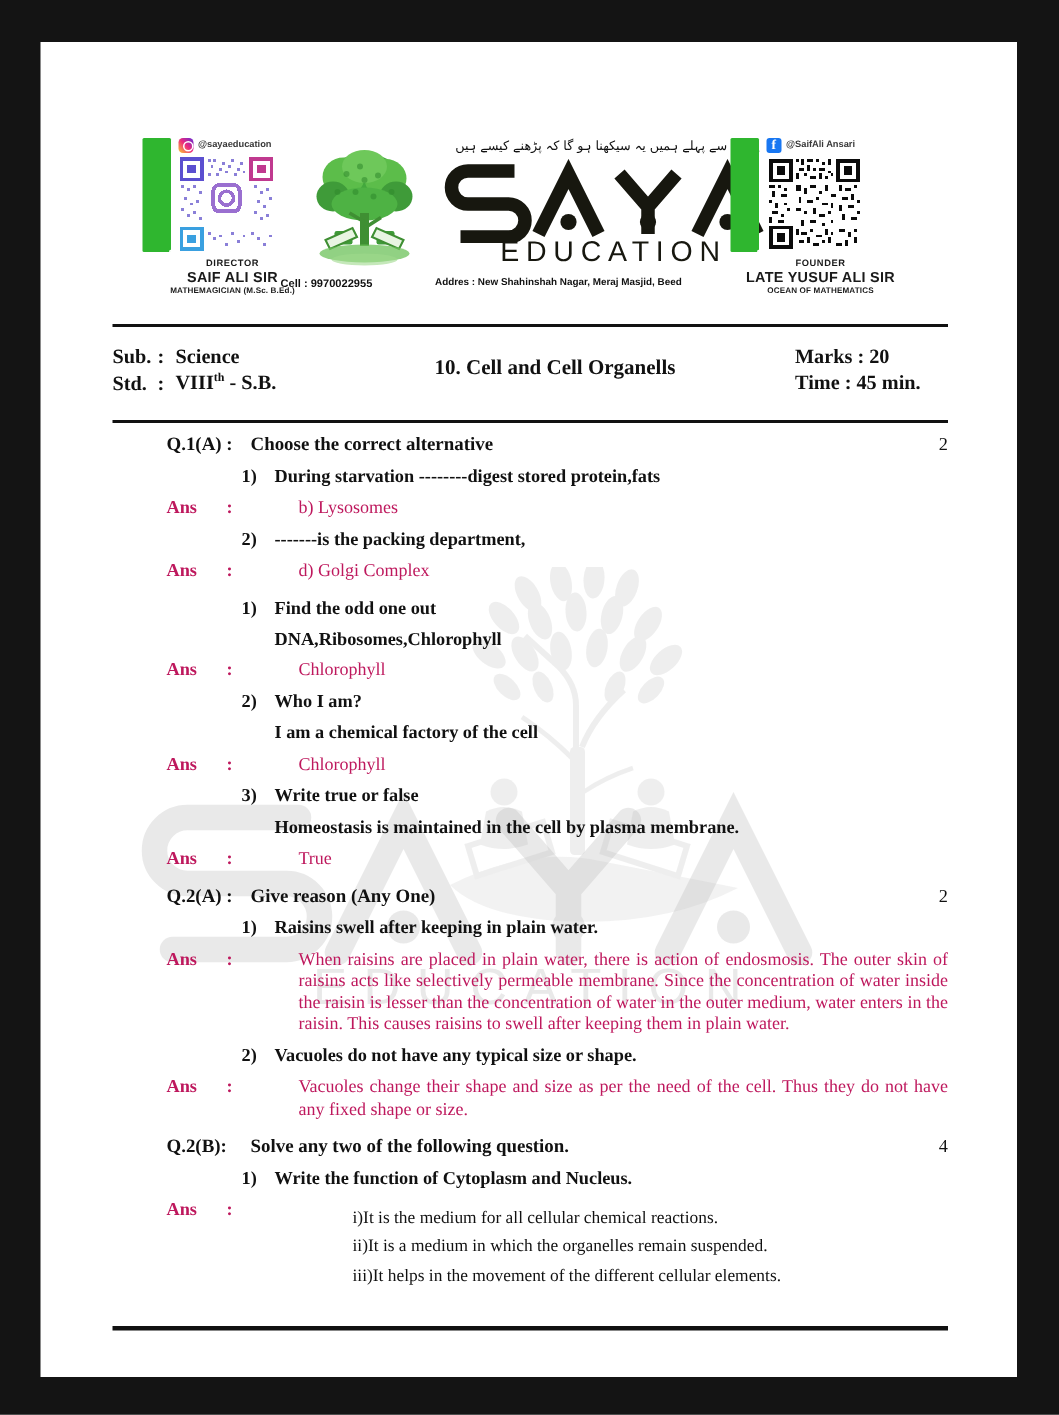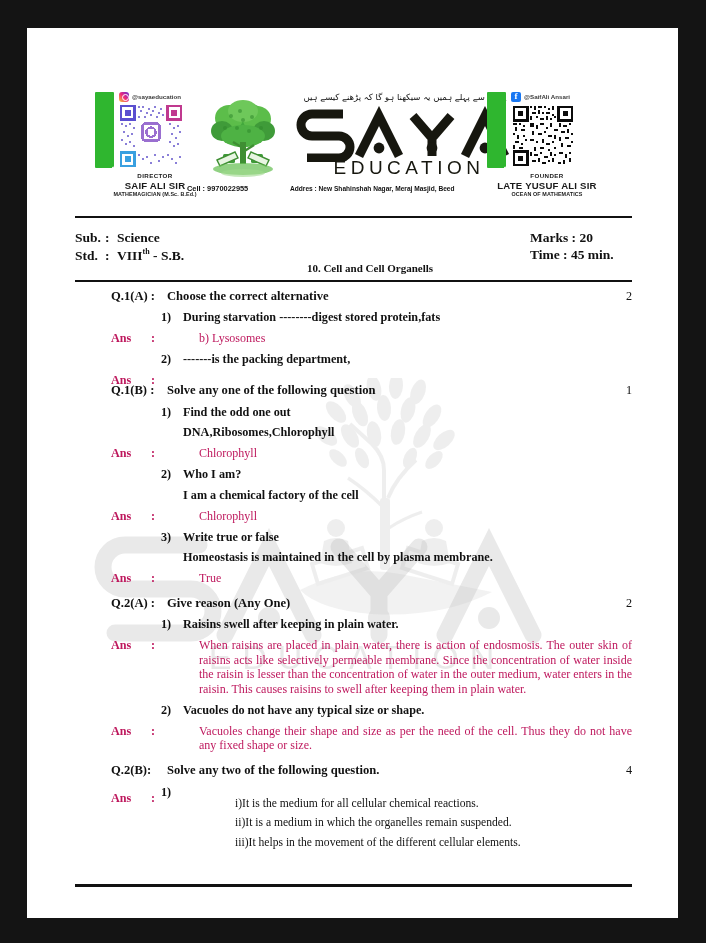--- a/index.html
+++ b/index.html
@@ -132,22 +132,22 @@
   .eh-left  { left: 0; }
   .eh-right { left: 455px; }
   .eh-left .lbl { display: inline-block; width: 30px; }
   .eh-left .col { display: inline-block; width: 12px; }
   #eh-title {
     position: absolute; left: 165px; top: -2px; width: 260px;
     text-align: center; font-size: 17px; font-weight: 700; color: #111;
     letter-spacing: .5px; white-space: nowrap;
   }
   #eh-chapter {
-    position: absolute; left: 165px; top: 36px; width: 260px;
-    text-align: center; font-size: 11px; font-weight: 700; color: #111;
+    position: absolute; left: 165px; top: 12px; width: 260px;
+    text-align: center; font-size: 14px; font-weight: 700; color: #111;
     white-space: nowrap;
   }
   sup.ord { font-size: 8px; vertical-align: super; }
 
   
   #body { position: absolute; left: 48px; top: 258px; width: 557px; }
   .line { position: relative; width: 557px; }
 
   .qhead {
     font-size: 12.6px; font-weight: 700; color: #111;
@@ -528,29 +528,25 @@
       <span class="ans-colon">:</span>
       <span class="ans-val">b) Lysosomes</span>
     </div>
     <div class="line qsub">
       <span class="num">2)</span>
       <span class="txt">-------is the packing department,</span>
     </div>
     <div class="line ansrow">
       <span class="ans-lbl">Ans</span>
       <span class="ans-colon">:</span>
+      <span class="ans-val">d) Golgi Complex</span>
     </div>
 
     <div class="spacer-sm"></div>
 
-    <div class="line qhead">
-      <span class="qlabel">Q.1(B) :</span>
-      <span class="qtext" style="margin-left:56px">Solve any one of the following  question</span>
-      <span class="marks">1</span>
-    </div>
     <div class="line qsub">
       <span class="num">1)</span>
       <span class="txt">Find the odd one out</span>
     </div>
     <div class="line qsub cont">
       <span class="txt">DNA,Ribosomes,Chlorophyll</span>
     </div>
     <div class="line ansrow">
       <span class="ans-lbl">Ans</span>
       <span class="ans-colon">:</span>
@@ -609,20 +605,21 @@
 
     <div class="spacer-sm"></div>
 
     <div class="line qhead">
       <span class="qlabel">Q.2(B):</span>
       <span class="qtext" style="margin-left:56px">Solve any two of the following question.</span>
       <span class="marks">4</span>
     </div>
     <div class="line qsub">
       <span class="num">1)</span>
+      <span class="txt">Write the function of Cytoplasm and Nucleus.</span>
     </div>
     <div class="line ansrow bold">
       <span class="ans-lbl">Ans</span>
       <span class="ans-colon">:</span>
     </div>
     <div class="line sublist">i)It is the medium for all cellular chemical reactions.</div>
     <div class="line sublist">ii)It is a medium in which the organelles remain suspended.</div>
     <div class="line sublist">iii)It helps in the movement of the different cellular elements.</div>
 
   </div>

